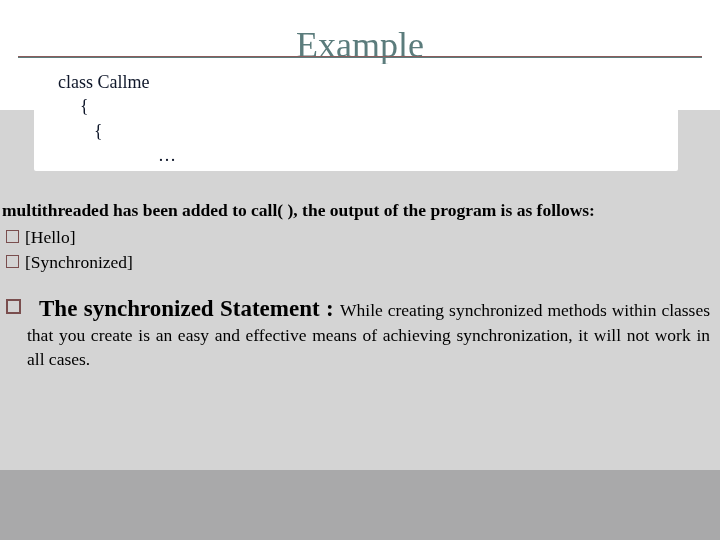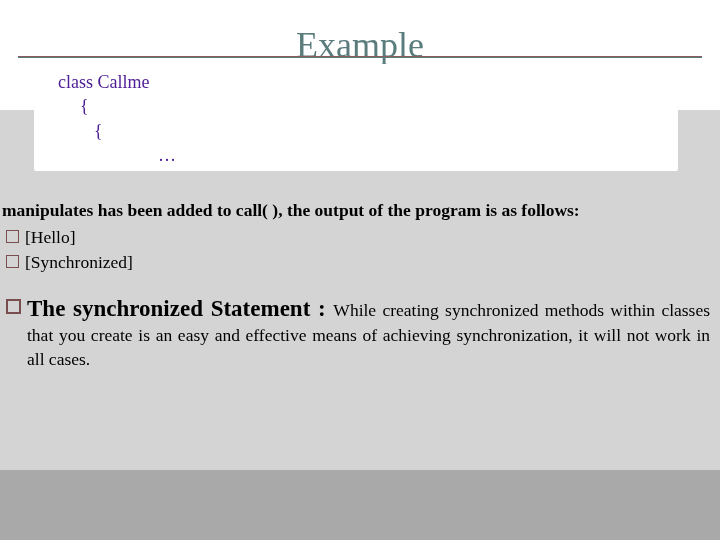--- a/index.html
+++ b/index.html
@@ -42,21 +42,21 @@
   }
   .code-box {
     position: absolute;
     top: 64px;
     left: 34px;
     right: 42px;
     background: #fff;
     padding: 6px 24px 4px 24px;
     font-family: 'Times New Roman', serif;
     font-size: 18px;
-    color: #4c1d95;
+    color: #0f172a;
     line-height: 1.35;
     border-radius: 2px;
   }
   .content {
     position: absolute;
     top: 200px;
     left: 0;
     right: 4px;
     padding: 0 6px 0 2px;
     font-family: 'Times New Roman', serif;
@@ -94,20 +94,21 @@
   .stmt-block .sq {
     width: 15px;
     height: 15px;
     border: 2px solid #7a4e4e;
     margin: 6px 6px 0 4px;
     flex-shrink: 0;
   }
   .stmt-lead {
     font-size: 23px;
     font-weight: bold;
+    margin-left: 12px;
   }
   .stmt-body {
     font-size: 17.5px;
   }
   .stmt-wrap {
     flex: 1;
     text-align: justify;
     line-height: 1.35;
   }
 </style>
@@ -122,21 +123,21 @@
 
 <div class="code-box">
   <div>class Callme</div>
   <div style="padding-left:22px">{</div>
   <div style="padding-left:36px">{</div>
   <div style="padding-left:100px">…</div>
 </div>
 
 <div class="content">
   <div class="sync-intro">
-    <b>manipulates has been added to call( ), the output of the program is as follows:</b>
+    <b>multithreaded has been added to call( ), the output of the program is as follows:</b>
   </div>
 
   <div class="bullet-row">
     <span class="sq"></span>
     <span class="txt">[Hello]</span>
   </div>
   <div class="bullet-row">
     <span class="sq"></span>
     <span class="txt">[Synchronized]</span>
   </div>

